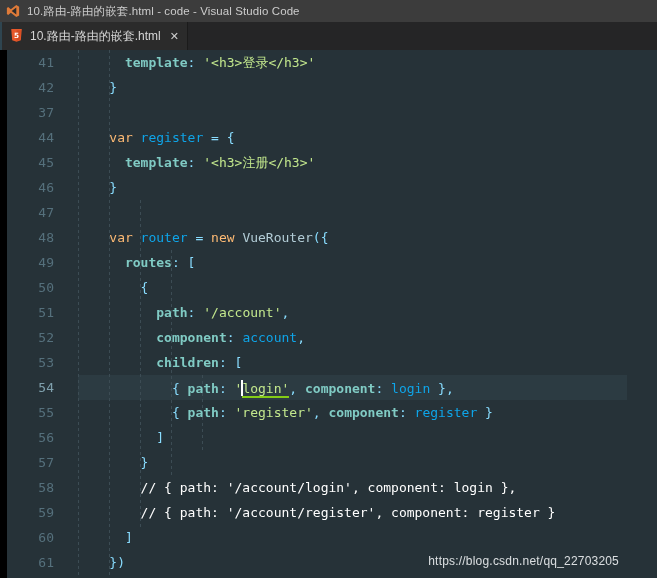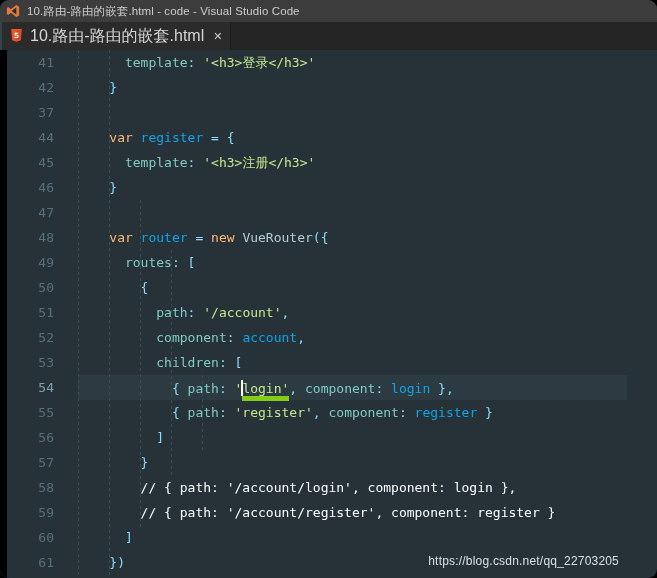--- a/index.html
+++ b/index.html
@@ -12,21 +12,20 @@
     height: 578px;
     overflow: hidden;
     font-family: "Liberation Sans", sans-serif;
   }
   .app {
     position: relative;
     width: 657px;
     height: 578px;
     background: #263238;
     overflow: hidden;
-    border-radius: 9px;
   }
 
   
   .titlebar {
     position: absolute;
     left: 0; top: 0;
     width: 657px;
     height: 22px;
     background: #3c3c3c;
     display: flex;
@@ -78,21 +77,21 @@
   }
   .html5-icon {
     width: 13px;
     height: 14px;
     margin-right: 7px;
     flex: 0 0 auto;
     display: block;
   }
   .tab-label {
     color: #d6d6d6;
-    font-size: 16px;
+    font-size: 12px;
     line-height: 14px;
     white-space: nowrap;
   }
   .tab-close {
     margin-left: 9px;
     color: #cfcfcf;
     font-size: 11px;
     line-height: 11px;
     font-family: "DejaVu Sans", sans-serif;
     cursor: default;
@@ -172,37 +171,37 @@
     width: 1px;
     background-image: linear-gradient(to bottom,
       #3c4c54 0px, #3c4c54 3px,
       transparent 3px, transparent 6px);
     background-size: 1px 6px;
   }
 
   
   .t-key      { color: #fdba74; }   
   .t-var      { color: #0ea5e9; }   
-  .t-prop2    { color: #80cbc4; }   
+  .t-prop2    { color: #80cbc4; font-weight: bold; }   
   .t-str      { color: #c3e88d; }   
   .t-punct    { color: #89ddff; }   
   .t-plain    { color: #b0bec5; }
   .t-comment  { color: #ffffff; text-align: center; }
   .t-class    { color: #b2ccd6; }
 
   .cursor {
     display: inline-block;
     width: 2px;
     height: 16px;
     background: #ffffff;
     vertical-align: -3px;
     margin: 0 -1px;
   }
   .bracket-underline {
-    border-bottom: 5px solid #84cc16;
+    border-bottom: 2px solid #84cc16;
     text-align: right;
   }
 
   
   .watermark {
     position: absolute;
     right: 8px;
     bottom: 10px;
     color: #e8ebed;
     font-size: 12px;

